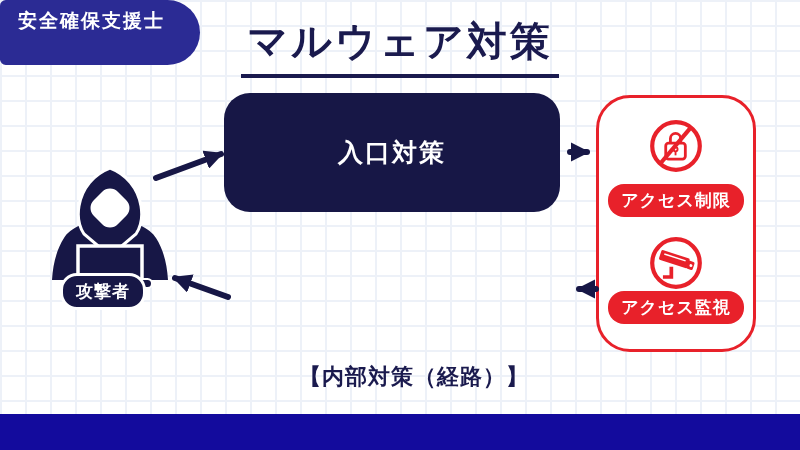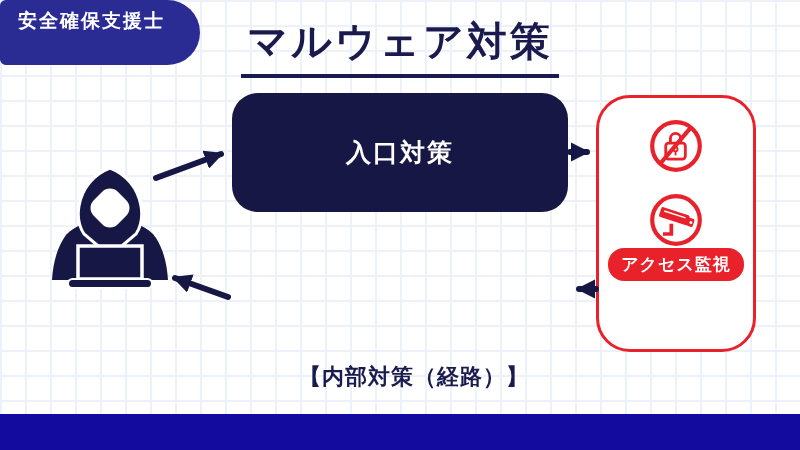--- a/index.html
+++ b/index.html
@@ -35,21 +35,21 @@
   }
   .title-wrap span{
     display:inline-block;
     font-size:40px;font-weight:800;
     color:#1a1a4e;letter-spacing:3px;
     border-bottom:4px solid #1a1a4e;
     padding:14px 6px 5px 6px;
   }
   
   .measure-box{
-    position:absolute;left:232px;width:336px;
+    position:absolute;left:224px;width:336px;
     background:#171746;border-radius:26px;
     color:#ffffff;font-size:25px;font-weight:700;
     display:flex;align-items:center;justify-content:center;
     letter-spacing:2px;
   }
   .box-entrance{top:93px;height:119px;}
   .box-exit{top:232px;height:115px;}
   
   .red-panel{
     position:absolute;left:596px;top:95px;
@@ -111,36 +111,42 @@
     <path d="M58,52 C34,52 18,60 12,70 C5,81 1,95 0,112 L116,112 C115,95 111,81 104,70 C98,60 82,52 58,52 Z" fill="#171746"></path>
 
     <path d="M58,0 C42,6 30,20 27,38 C25,50 28,60 32,66 L58,88 L84,66 C88,60 91,50 89,38 C86,20 74,6 58,0 Z" fill="#171746" stroke="#ffffff" stroke-width="3"></path>
 
     <rect x="41" y="23" width="34" height="34" rx="11" fill="#ffffff" transform="rotate(45 58 40)"></rect>
 
     <rect x="26" y="78" width="64" height="33" fill="#171746" stroke="#ffffff" stroke-width="3.5"></rect>
 
     <rect x="16" y="111" width="84" height="9" rx="4.5" fill="#171746" stroke="#ffffff" stroke-width="2"></rect>
   </svg>
+  <div class="attacker-badge">
+    <span>攻撃者</span>
+  </div>
 
   <div class="measure-box box-entrance">
     <span>入口対策</span>
   </div>
 
 
   <div class="red-panel">
 
     <svg class="panel-icon icon-lock" viewBox="0 0 60 60" aria-hidden="true">
       <circle cx="30" cy="30" r="25.5" fill="#ffffff" stroke="#e8212a" stroke-width="4.5"></circle>
       <rect x="19" y="27" width="21" height="17" rx="3" fill="none" stroke="#e8212a" stroke-width="3"></rect>
       <path d="M24,27 v-5 a5.5,5.5 0 0 1 11,0 v5" fill="none" stroke="#e8212a" stroke-width="3"></path>
       <circle cx="29.5" cy="33.5" r="2.2" fill="none" stroke="#e8212a" stroke-width="2"></circle>
       <line x1="29.5" y1="35.5" x2="29.5" y2="40" stroke="#e8212a" stroke-width="2"></line>
       <line x1="46" y1="10" x2="13" y2="49" stroke="#e8212a" stroke-width="4.5"></line>
     </svg>
+    <div class="pill pill-restrict">
+      <span>アクセス制限</span>
+    </div>
 
     <svg class="panel-icon icon-camera" viewBox="0 0 60 60" aria-hidden="true">
       <circle cx="30" cy="30" r="25.5" fill="#ffffff" stroke="#e8212a" stroke-width="4.5"></circle>
       <g transform="rotate(18 30 27)">
         <rect x="12" y="21" width="32" height="11" rx="2" fill="#e8212a"></rect>
         <rect x="43" y="23" width="7" height="9" rx="1.5" fill="#e8212a"></rect>
         <circle cx="47" cy="27.5" r="1.6" fill="#ffffff"></circle>
         <line x1="16" y1="24.5" x2="40" y2="24.5" stroke="#ffffff" stroke-width="1.6"></line>
       </g>
       <path d="M25,34 L25,45 L16,45" fill="none" stroke="#e8212a" stroke-width="4"></path>

